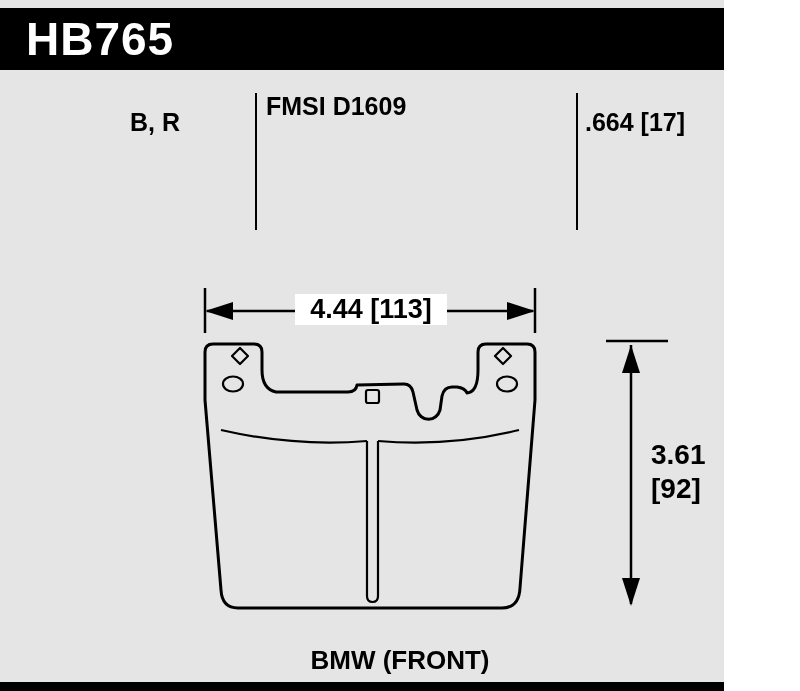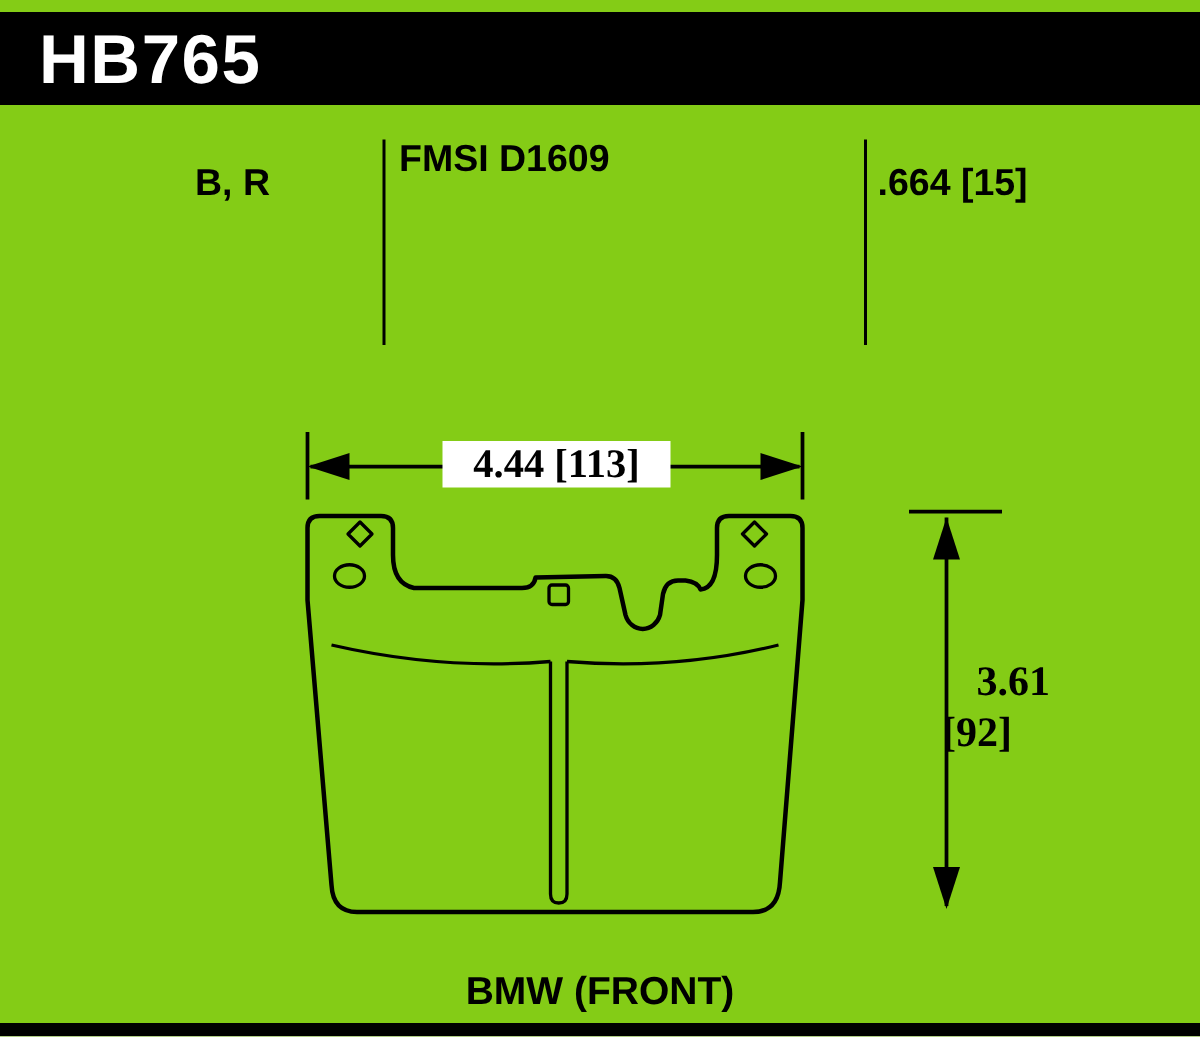--- a/index.html
+++ b/index.html
@@ -3,23 +3,23 @@
 <meta charset="utf-8">
 <style>
   html, body {
     margin: 0;
     padding: 0;
     background: #ffffff;
     font-family: "Liberation Sans", sans-serif;
   }
   #screen {
     position: relative;
-    width: 800px;
+    width: 724px;
     height: 691px;
-    background: #84cc16;
+    background: #e5e5e5;
     overflow: hidden;
   }
   
   .header-bar {
     position: absolute;
     left: 0; top: 8px;
     width: 800px; height: 62px;
     background: #000000;
     display: flex;
     align-items: center;
@@ -57,31 +57,30 @@
     position: absolute;
     left: 0; top: 0;
     width: 800px; height: 691px;
   }
   
   .dim-label {
     position: absolute;
     font-weight: 700;
     color: #000000;
     white-space: nowrap;
-    font-family: Liberation Serif, serif;
   }
   .dim-width {
     left: 295px; top: 294px;
     width: 152px;
     text-align: center;
     font-size: 27px;
     background: #ffffff;
   }
   .dim-height-in { left: 651px; top: 439px; font-size: 28px; text-align: right; }
-  .dim-height-mm { left: 628px; top: 473px; font-size: 28px; }
+  .dim-height-mm { left: 651px; top: 473px; font-size: 28px; }
   
   .application-label {
     position: absolute;
     left: 0; top: 645px;
     width: 800px;
     text-align: center;
     font-size: 26px;
     font-weight: 700;
     color: #000000;
   }
@@ -98,21 +97,21 @@
 <div id="screen">
 
   <div class="header-bar">
     <span class="part-number">HB765</span>
   </div>
 
   <div class="spec-text spec-compounds">B, R</div>
   <div class="divider-v divider-1"></div>
   <div class="spec-text spec-fmsi">FMSI D1609</div>
   <div class="divider-v divider-2"></div>
-  <div class="spec-text spec-thickness">.664 [15]</div>
+  <div class="spec-text spec-thickness">.664 [17]</div>
 
   <svg class="diagram-svg" viewBox="0 0 800 691" xmlns="http://www.w3.org/2000/svg">
 
     <line x1="205" y1="288" x2="205" y2="333" stroke="#000" stroke-width="2.5"></line>
     <line x1="535" y1="288" x2="535" y2="333" stroke="#000" stroke-width="2.5"></line>
 
     <line x1="207" y1="311" x2="533" y2="311" stroke="#000" stroke-width="2.5"></line>
     <polygon points="205,311 233,302 233,320" fill="#000"></polygon>
     <polygon points="535,311 507,302 507,320" fill="#000"></polygon>
 

